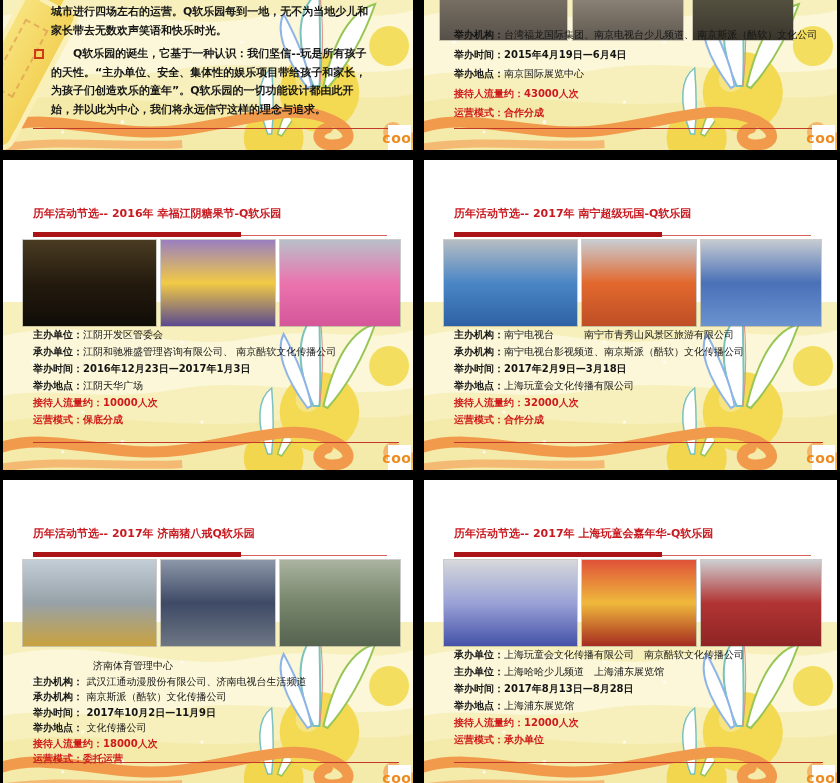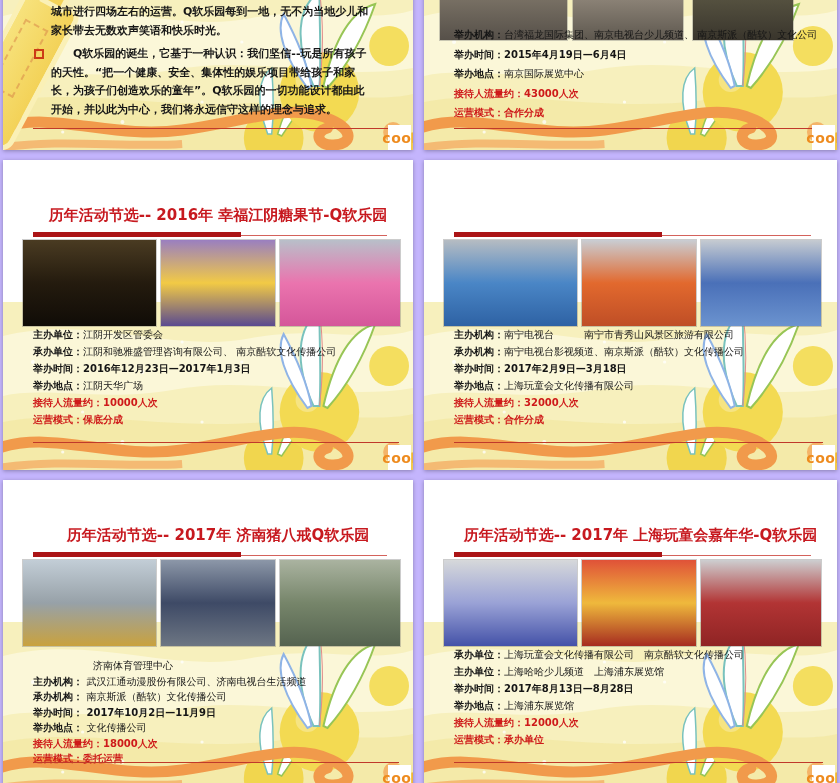--- a/index.html
+++ b/index.html
@@ -1,33 +1,33 @@
 <!DOCTYPE html>
 <html><head>
 <meta charset="utf-8">
 <style>
   html,body{margin:0;padding:0;background:#e8e8e8;font-family:"DejaVu Sans","Liberation Sans",sans-serif;}
-  .page{position:relative;width:840px;height:783px;overflow:hidden;background:#c4b5fd;}
+  .page{position:relative;width:840px;height:783px;overflow:hidden;background:#000000;}
 
   .slide{position:absolute;width:410px;height:310px;background:#ffffff;
          box-shadow:0 1px 4px rgba(0,0,0,.30);overflow:hidden;}
   #s1{left:3px;top:-160px;background:linear-gradient(180deg,#fdfbe9,#f8f2c4);}
   #s2{left:424px;top:-160px;width:413px;}
   #s3{left:3px;top:160px;}
   #s4{left:424px;top:160px;width:413px;}
   #s5{left:3px;top:480px;}
   #s6{left:424px;top:480px;width:413px;}
 
   #s1{background-image:repeating-linear-gradient(105deg,rgba(255,255,255,0) 0 70px,rgba(255,255,255,.35) 70px 100px),linear-gradient(180deg,#fdfbe9,#f8f2c4);}
 
   .art{position:absolute;left:0;right:0;bottom:0;height:168px;z-index:0;pointer-events:none;}
   .art svg{width:100%;height:100%;display:block;}
 
-  .title{position:absolute;left:30px;top:46px;right:10px;font-size:15px;font-weight:bold;
-         color:#c7191f;z-index:2;white-space:nowrap;text-align:center;}
+  .title{position:absolute;left:30px;top:46px;right:10px;font-size:11px;font-weight:bold;
+         color:#c7191f;z-index:2;white-space:nowrap;}
   .thinline{position:absolute;left:30px;right:26px;top:75px;height:1px;background:#d4625c;z-index:1;}
   .bar{position:absolute;left:30px;top:72px;width:208px;height:5px;background:#ab1416;z-index:2;}
 
   .photos{position:absolute;left:0;right:0;top:80px;height:86px;z-index:2;}
   .photo{position:absolute;top:0;height:86px;box-shadow:0 0 0 1px rgba(110,110,110,.35);}
   .slide .photos .photo:nth-child(1){left:20px;width:133px;}
   .slide .photos .photo:nth-child(2){left:158px;width:114px;}
   .slide .photos .photo:nth-child(3){left:277px;width:120px;}
   #s2 .photos{top:120px;height:80px;}
   #s2 .photos .photo{height:80px;}
@@ -110,21 +110,21 @@
 
   <article class="slide" id="s1">
     <div class="art">
         <svg viewBox="0 0 412 168" preserveAspectRatio="none">
           <use href="#artg"></use>
         </svg>
       </div>
     <div class="bottle"></div>
     <div class="para" id="p1">城市进行四场左右的运营。Q软乐园每到一地，无不为当地少儿和家长带去无数欢声笑语和快乐时光。</div>
     <span class="bullet"></span>
-    <div class="para" id="p2">Q软乐园的诞生，它基于一种认识：我们坚信--玩是所有孩子的天性。“把一个健康、安全、集体性的娱乐项目带给孩子和家长，为孩子们创造欢乐的童年”。Q软乐园的一切功能设计都由此开始，并以此为中心，我们将永远信守这样的理念与追求。</div>
+    <div class="para" id="p2">Q软乐园的诞生，它基于一种认识：我们坚信--玩是所有孩子的天性。“主办单位、安全、集体性的娱乐项目带给孩子和家长，为孩子们创造欢乐的童年”。Q软乐园的一切功能设计都由此开始，并以此为中心，我们将永远信守这样的理念与追求。</div>
     <div class="redline"></div>
     <div class="logo">
       <span>coo</span>
         <span class="logo-mark"><span>l</span><i class="logo-leaf"></i></span>
     </div>
   </article>
 
   <article class="slide" id="s2">
     <div class="art">
         <svg viewBox="0 0 412 168" preserveAspectRatio="none">
@@ -178,20 +178,21 @@
         <span class="logo-mark"><span>l</span><i class="logo-leaf"></i></span>
     </div>
   </article>
 
   <article class="slide" id="s4">
     <div class="art">
         <svg viewBox="0 0 412 168" preserveAspectRatio="none">
           <use href="#artg"></use>
         </svg>
       </div>
+    <div class="title">历年活动节选-- 2017年 南宁超级玩国-Q软乐园</div>
     <div class="thinline"></div>
     <div class="bar"></div>
     <div class="photos">
       <div class="photo" style="background: linear-gradient(rgb(182, 188, 194), rgb(74, 134, 198), rgb(46, 98, 164));"></div>
       <div class="photo" style="background: linear-gradient(rgb(201, 205, 211), rgb(226, 105, 46), rgb(191, 78, 38));"></div>
       <div class="photo" style="background: linear-gradient(rgb(198, 203, 209), rgb(74, 112, 184), rgb(107, 147, 207));"></div>
     </div>
     <div class="fields">
       <div class="field"><span class="flabel">主办机构：</span><span class="fvalue">南宁电视台　　　南宁市青秀山风景区旅游有限公司</span></div>
       <div class="field"><span class="flabel">承办机构：</span><span class="fvalue">南宁电视台影视频道、南京斯派（酷软）文化传播公司</span></div>

